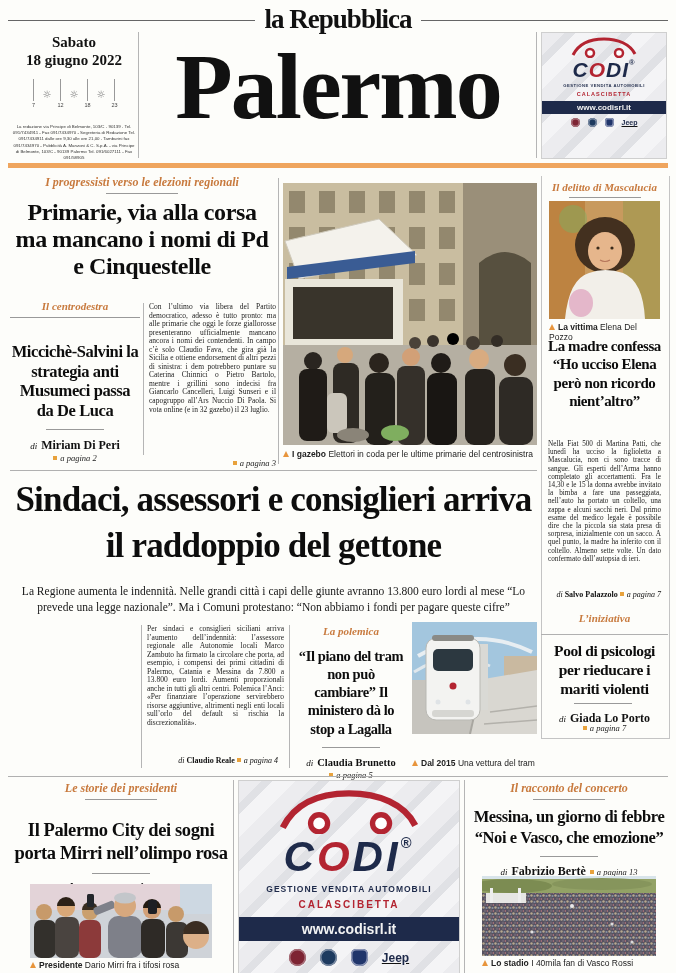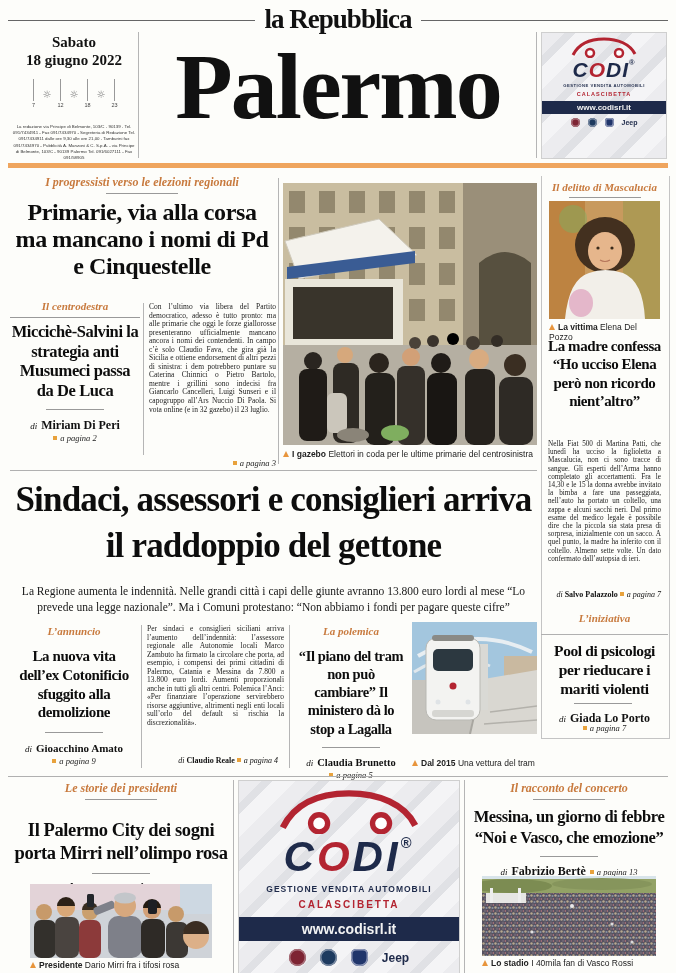--- a/index.html
+++ b/index.html
@@ -48,21 +48,21 @@
   .ad{background:
       repeating-linear-gradient(135deg,#ececef 0 16px,#e0e1e5 16px 24px,#f4f4f6 24px 40px);
       border:1px solid #cfcfcf;display:flex;flex-direction:column;align-items:center;overflow:hidden;}
   .codi-word{font-family:"Liberation Sans",sans-serif;font-weight:900;font-style:italic;line-height:1;}
   .c-n{color:#1e2a4a;} .c-r{color:#b32431;}
   .c-reg{font-size:35%;vertical-align:top;color:#1e2a4a;}
   .ad-tag{font-family:"Liberation Sans",sans-serif;font-weight:700;color:#1e2a4a;letter-spacing:1px;}
   .ad-loc{font-family:"Liberation Sans",sans-serif;font-weight:700;color:#b32431;letter-spacing:2px;}
   .ad-band{background:#1e2a4a;color:#f2f2f2;font-family:Liberation Sans, sans-serif;font-weight:700;
            text-align:center;width:100%;}
-  .ad-logos{display:flex;align-items:center;justify-content:flex-end;}
+  .ad-logos{display:flex;align-items:center;justify-content:flex-end;text-decoration:underline;}
   .blg{display:inline-block;border-radius:50%;}
   .blg.fiat{background:#7d2433;box-shadow:inset 0 0 0 1.5px #a8707a;}
   .blg.alfa{background:#1d3a5f;box-shadow:inset 0 0 0 1.5px #7b8ba3;}
   .blg.lancia{background:#20356b;border-radius:30% 30% 45% 45%;box-shadow:inset 0 0 0 1.5px #8a94b5;}
   .jeep{font-family:"Liberation Sans",sans-serif;font-weight:700;color:#1e2a4a;}
   .ad--lg{width:222px;height:200px;justify-content:flex-start;padding-top:6px;box-sizing:border-box;}
   .ad--lg .codi-word{font-size:42px;letter-spacing:3px;margin-top:2px;}
   .ad--lg .ad-tag{font-size:8.5px;margin-top:6px;}
   .ad--lg .ad-loc{font-size:10px;margin-top:5px;}
   .ad--lg .ad-band{font-size:14px;padding:4px 0;margin-top:7px;}
@@ -141,21 +141,21 @@
 
   <div class="abs" style="left:10px;top:176px;width:264px;">
     <div class="kicker">I progressisti verso le elezioni regionali</div>
     <div class="krule"></div>
   </div>
   <div class="abs hl" style="left:10px;top:199px;width:264px;font-size:24px;line-height:1.12;">Primarie, via alla corsa ma mancano i nomi di Pd e Cinquestelle</div>
 
   <div class="abs" style="left:10px;top:300px;width:130px;text-align:center;">
     <div class="kicker k-sm">Il centrodestra</div>
     <div style="border-top:1px solid #999;margin-top:5px;"></div>
-    <div class="hl" style="font-size:16.5px;line-height:1.18;margin-top:4px;">Miccichè-Salvini la strategia anti Musumeci passa da De Luca</div>
+    <div class="hl" style="font-size:16.5px;line-height:1.18;margin-top:24px;">Miccichè-Salvini la strategia anti Musumeci passa da De Luca</div>
     <div class="shortrule" style="margin-top:9px;"></div>
     <div class="byline" style="margin-top:5px;">
       <span class="by-pre">di</span>
       <span class="by-name">Miriam Di Peri</span>
     </div>
     <div class="pageref"><span class="sq"></span><span>a pagina 2</span></div>
   </div>
 
   <div class="vline" style="left:143px;top:303px;height:152px;"></div>
 
@@ -250,30 +250,20 @@
     <span class="by-name">Giada Lo Porto</span>
   </div>
   <div class="abs pageref" style="left:546px;top:723px;width:117px;">
     <span class="sq"></span><span>a pagina 7</span>
   </div>
 
   <div class="hline" style="left:10px;top:470px;width:527px;"></div>
   <div class="abs hl" style="left:10px;top:477px;width:527px;font-size:35px;line-height:1.32;letter-spacing:-0.8px;">Sindaci, assessori e consiglieri arriva il raddoppio del gettone</div>
   <div class="abs" style="left:14px;top:584px;width:519px;font-size:11.5px;line-height:1.38;text-align:center;color:#171717;">La Regione aumenta le indennità. Nelle grandi città i capi delle giunte avranno 13.800 euro lordi al mese “Lo prevede una legge nazionale”. Ma i Comuni protestano: “Non abbiamo i fondi per pagare queste cifre”</div>
 
-  <div class="abs" style="left:12px;top:625px;width:124px;text-align:center;">
-    <div class="kicker k-sm">L’annuncio</div>
-    <div class="hl" style="font-size:15px;line-height:1.25;margin-top:10px;">La nuova vita dell’ex Cotonificio sfuggito alla demolizione</div>
-    <div class="shortrule" style="margin-top:10px;"></div>
-    <div class="byline" style="margin-top:5px;">
-      <span class="by-pre">di</span>
-      <span class="by-name" style="font-size:11px;">Gioacchino Amato</span>
-    </div>
-    <div class="pageref"><span class="sq"></span><span>a pagina 9</span></div>
-  </div>
 
   <div class="vline" style="left:141px;top:625px;height:143px;"></div>
 
   <div class="abs body-text" style="left:147px;top:625px;width:137px;height:129px;overflow:hidden;">Per sindaci e consiglieri siciliani arriva l’aumento dell’indennità: l’assessore regionale alle Autonomie locali Marco Zambuto ha firmato la circolare che porta, ad esempio, i compensi dei primi cittadini di Palermo, Catania e Messina da 7.800 a 13.800 euro lordi. Aumenti proporzionali anche in tutti gli altri centri. Polemica l’Anci: «Per finanziare l’operazione servirebbero risorse aggiuntive, altrimenti negli enti locali sull’orlo del default si rischia la discrezionalità».</div>
   <div class="abs endline" style="left:141px;top:756px;width:137px;">
     <i>di</i> <span class="nm">Claudio Reale</span> <span class="sq"></span><i>a pagina 4</i>
   </div>
 
   <div class="vline" style="left:289px;top:625px;height:143px;"></div>
 

